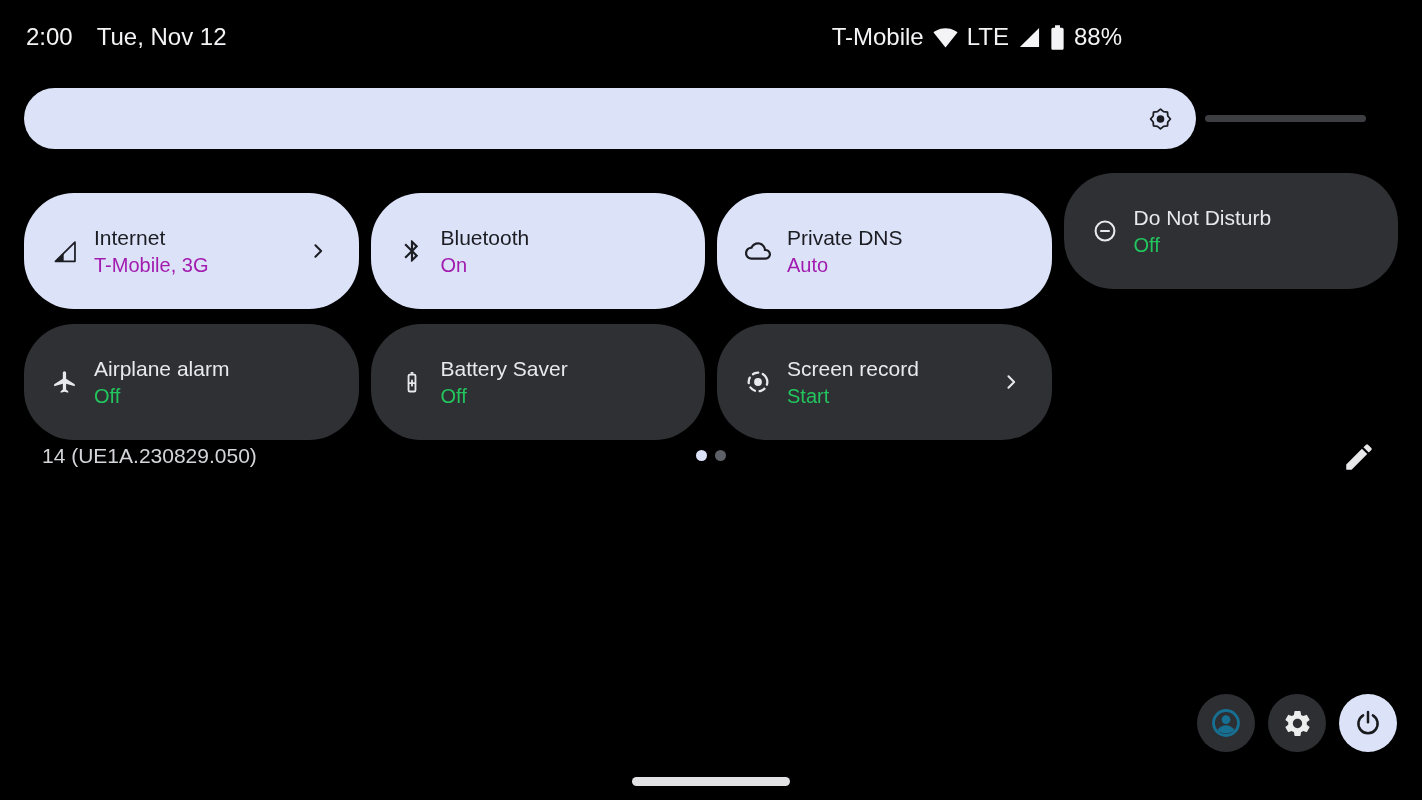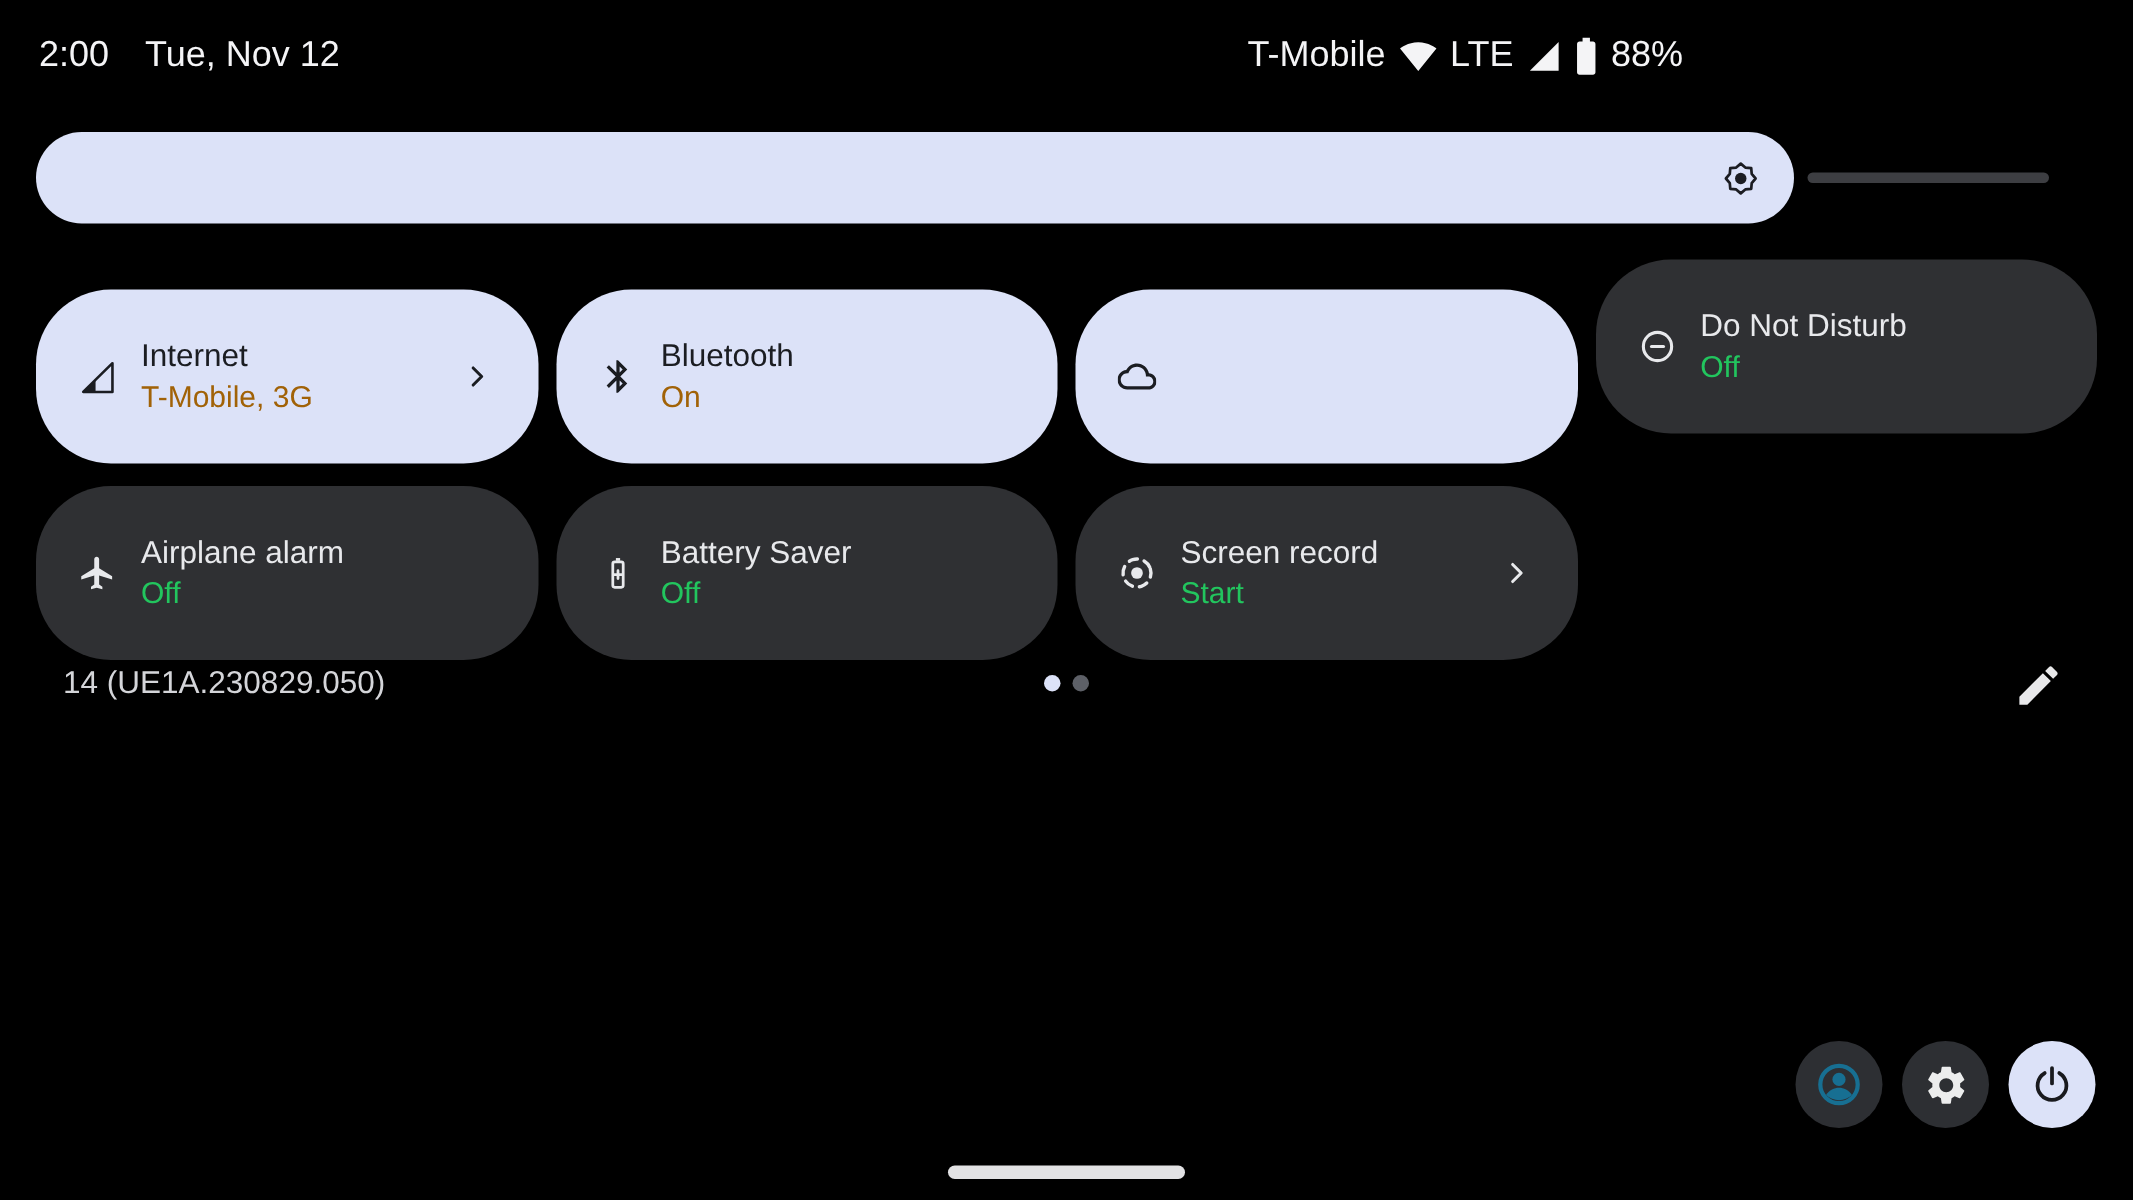--- a/index.html
+++ b/index.html
@@ -24,21 +24,21 @@
   .qs-grid{position:absolute;top:173px;left:24px;width:1374px;
     display:grid;grid-template-columns:repeat(4,1fr);gap:15px 12px;}
   .tile{height:116px;border-radius:50px;display:flex;align-items:center;
     padding:0 30px 0 28px;box-sizing:border-box;cursor:default;}
   .tile.active{background:#dce2f8;color:#1b1d22;margin-top:20px;}
   .tile.inactive{background:#2f3033;color:#e8e9ec;}
   .tile-icon{width:26px;height:26px;flex:none;margin-right:16px;}
   .tile-text{display:flex;flex-direction:column;}
   .tile-title{font-size:21px;font-weight:500;line-height:28px;white-space:nowrap;}
   .tile-sub{font-size:20px;font-weight:400;line-height:27px;white-space:nowrap;}
-  .tile.active .tile-sub{color:#a16207;}
+  .tile.active .tile-sub{color:#a21caf;}
   .tile.inactive .tile-sub{color:#22c55e;}
   .tile-chevron{margin-left:auto;width:22px;height:22px;flex:none;}
   
   .build-label{position:absolute;left:42px;top:444px;font-size:21px;font-weight:400;color:#d4d5d9;}
   .page-dots{position:absolute;top:450px;left:50%;transform:translateX(-50%);display:flex;gap:8px;}
   .dot{width:11px;height:11px;border-radius:50%;}
   .dot.active{background:#dce2f8;}
   .dot.inactive{background:#5d6067;}
   .edit-button{position:absolute;left:1342px;top:440px;width:34px;height:34px;color:#e8e8ea;}
   
@@ -169,20 +169,24 @@
       <div class="tile-text">
         <span class="tile-title">Bluetooth</span>
         <span class="tile-sub">On</span>
       </div>
 
     </div>
       <div class="tile active">
       <svg class="tile-icon">
           <use href="#cloud-icon"></use>
         </svg>
+      <div class="tile-text">
+        <span class="tile-title">Private DNS</span>
+        <span class="tile-sub">Auto</span>
+      </div>
 
     </div>
       <div class="tile inactive">
       <svg class="tile-icon">
           <use href="#do-not-disturb-icon"></use>
         </svg>
       <div class="tile-text">
         <span class="tile-title">Do Not Disturb</span>
         <span class="tile-sub">Off</span>
       </div>

